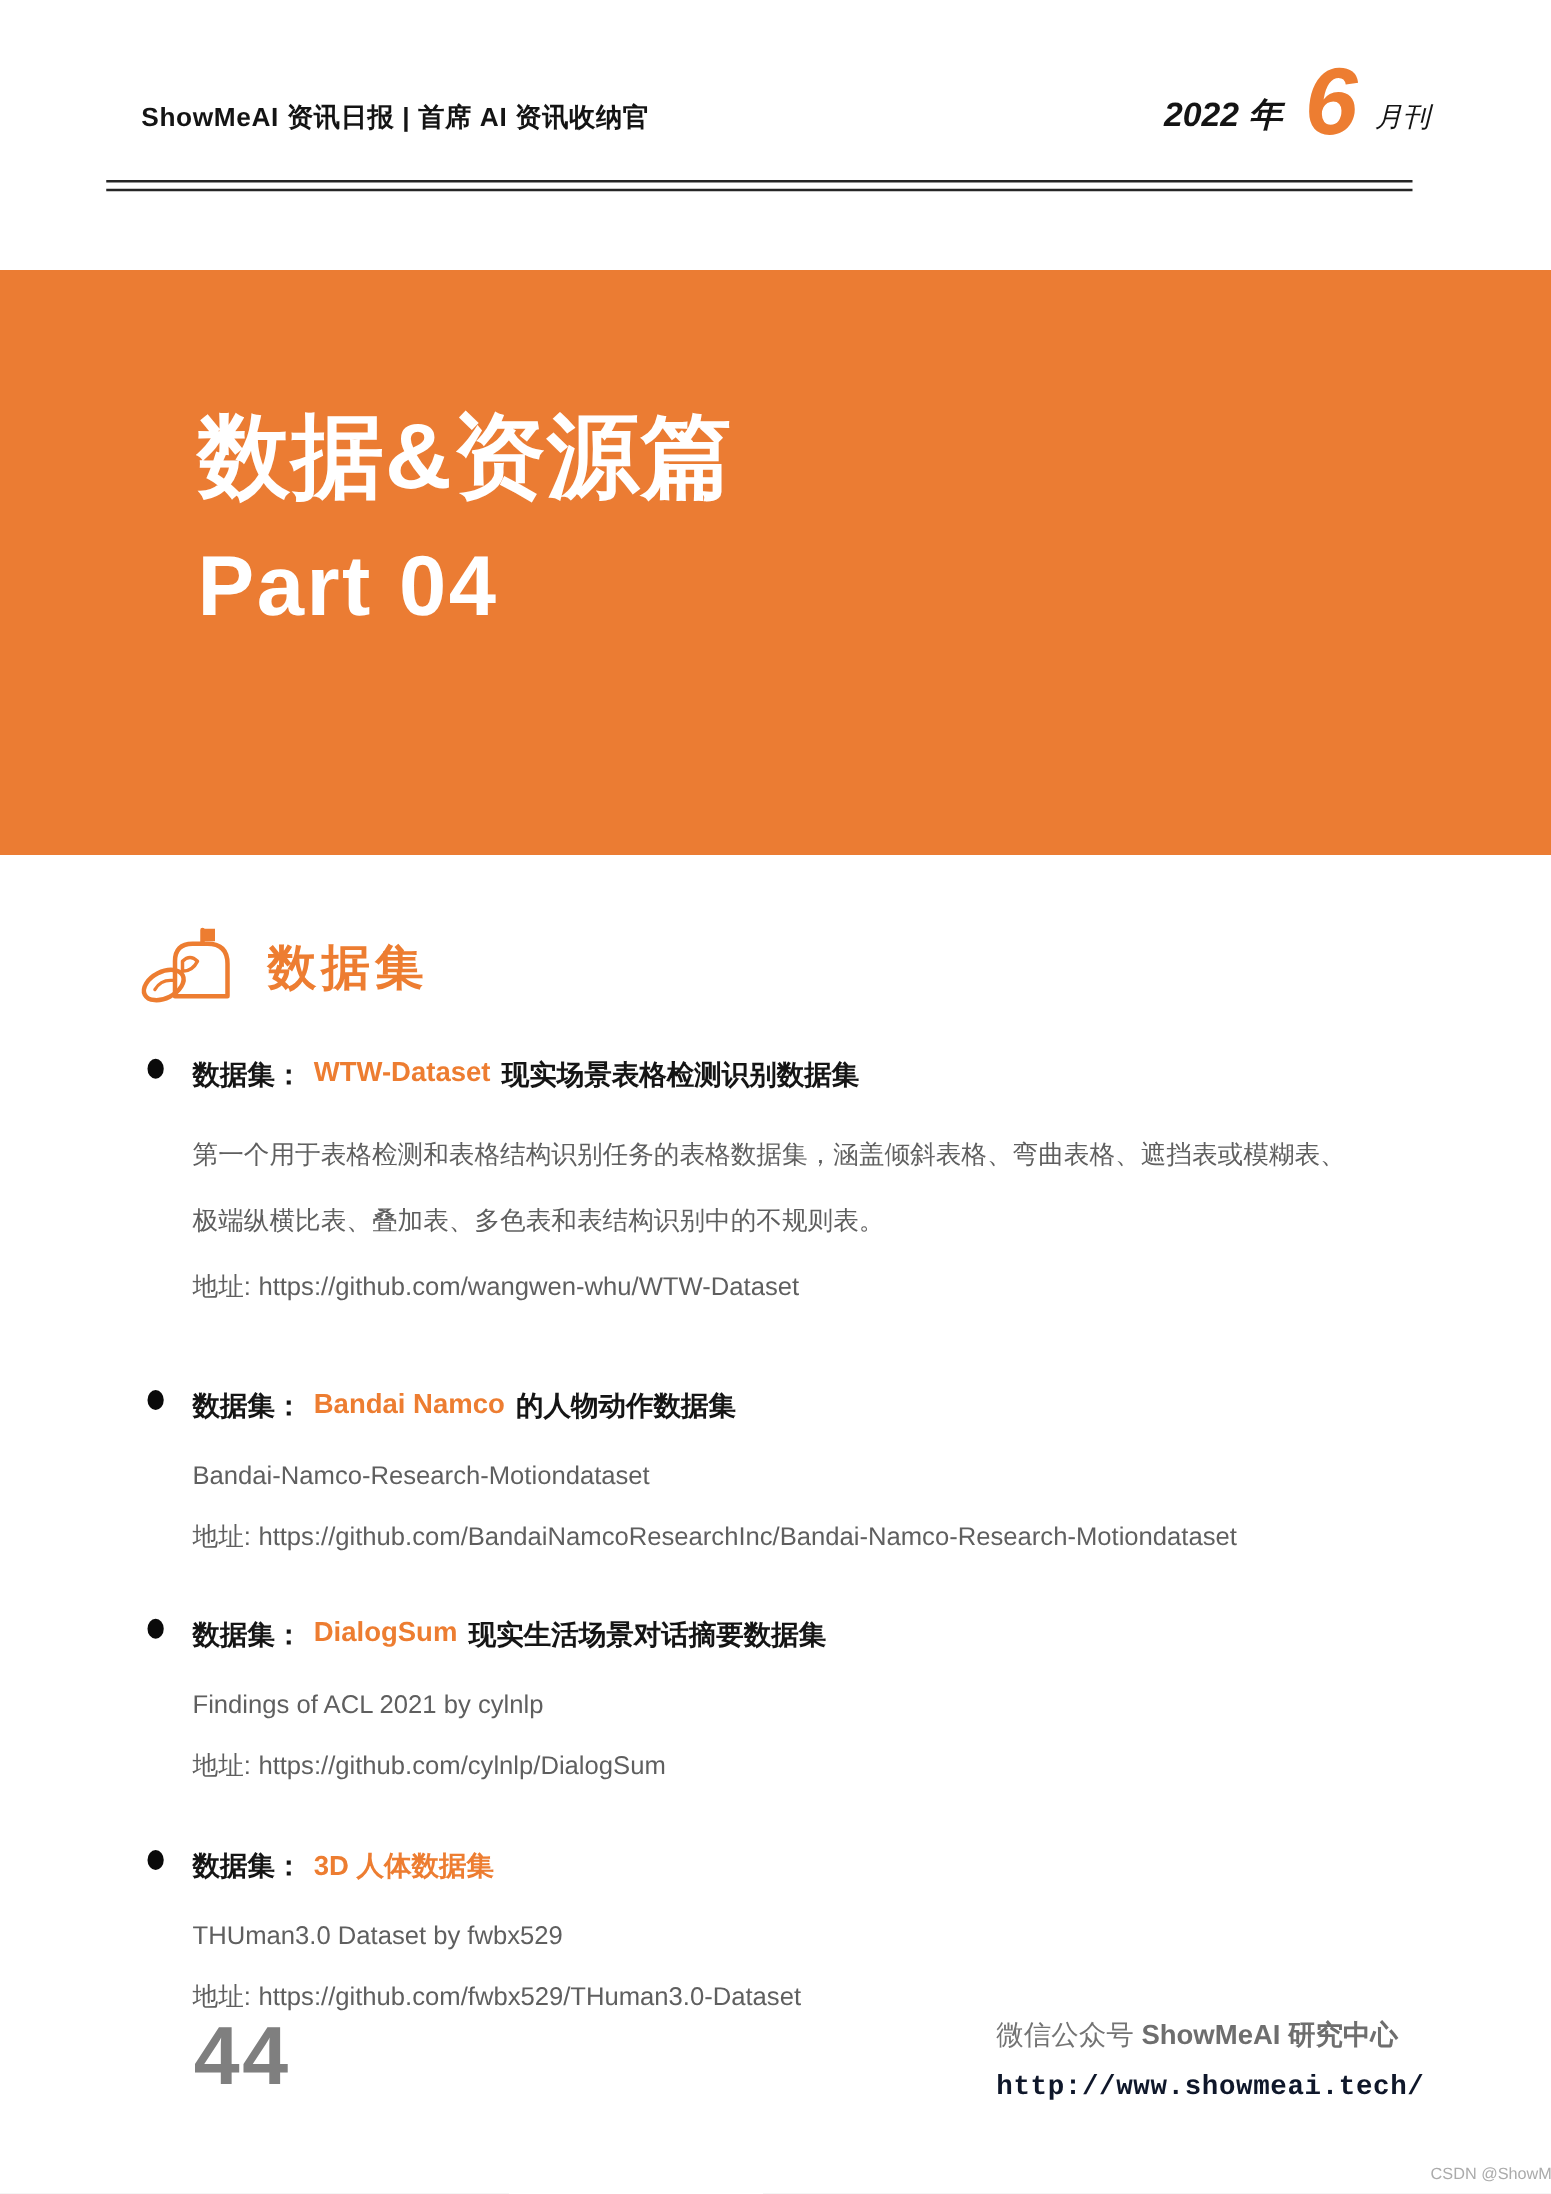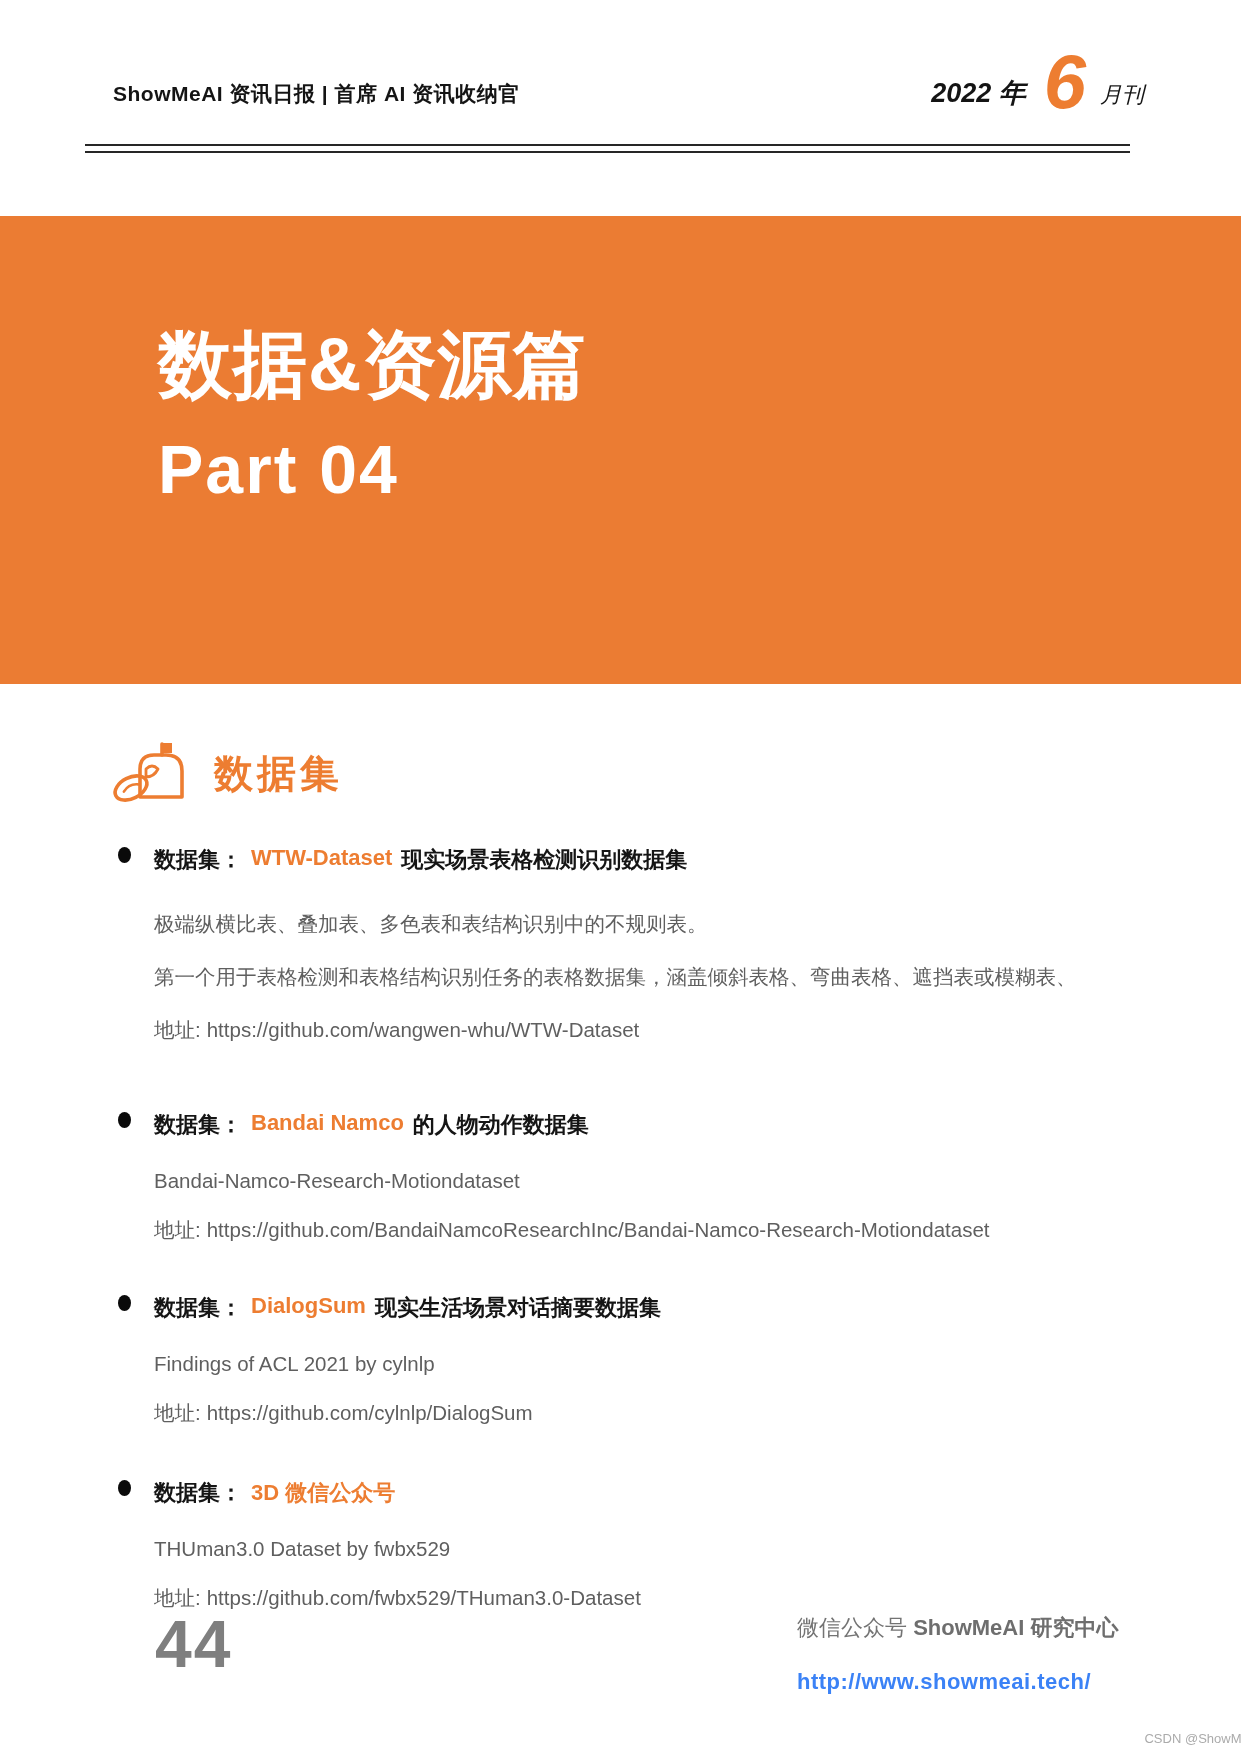--- a/index.html
+++ b/index.html
@@ -70,21 +70,21 @@
   
   .page-number{
     position:absolute;left:155px;top:1606px;
     font-size:66px;font-weight:bold;color:#7f7f7f;letter-spacing:2px;
   }
   .footer-right{
     position:absolute;left:797px;top:1613px;
     font-size:22px;color:#737373;line-height:30px;
   }
   .fr-bold{font-weight:bold;color:#6e6e6e;}
-  .footer-url{margin-top:24px;font-weight:bold;color:#3b82f6;letter-spacing:.5px;}
+  .footer-url{margin-top:12px;font-weight:bold;color:#0f172a;letter-spacing:.5px;font-family:Liberation Mono, monospace;}
   .watermark{
     position:absolute;right:4px;top:1731px;
     font-size:13px;color:#ababab;
   }
 </style>
 </head>
 <body>
 
 <div class="page">
 
@@ -118,22 +118,22 @@
   </div>
 
   <div class="item item--detail" style="top:845px;">
     <div class="item-title">
       <span class="bullet"></span>
       <span>数据集：</span>
       <span class="t-accent accent" style="color: rgb(237, 125, 49);">WTW-Dataset</span>
       <span>现实场景表格检测识别数据集</span>
     </div>
     <div class="item-body">
+      <div class="desc">第一个用于表格检测和表格结构识别任务的表格数据集，涵盖倾斜表格、弯曲表格、遮挡表或模糊表、</div>
       <div class="desc">极端纵横比表、叠加表、多色表和表结构识别中的不规则表。</div>
-      <div class="desc">第一个用于表格检测和表格结构识别任务的表格数据集，涵盖倾斜表格、弯曲表格、遮挡表或模糊表、</div>
       <div class="addr"><span>地址:</span><span class="url">https://github.com/wangwen-whu/WTW-Dataset</span></div>
     </div>
   </div>
 
   <div class="item item--simple" style="top:1110px;">
     <div class="item-title">
       <span class="bullet"></span>
       <span>数据集：</span>
       <span class="t-accent accent" style="color: rgb(237, 125, 49);">Bandai Namco</span>
       <span>的人物动作数据集</span>
@@ -154,21 +154,21 @@
     <div class="item-body">
       <div class="sub">Findings of ACL 2021 by cylnlp</div>
       <div class="addr"><span>地址:</span><span class="url">https://github.com/cylnlp/DialogSum</span></div>
     </div>
   </div>
 
   <div class="item item--simple" style="top:1478px;">
     <div class="item-title">
       <span class="bullet"></span>
       <span>数据集：</span>
-      <span class="t-accent accent" style="color: rgb(237, 125, 49);">3D 微信公众号</span>
+      <span class="t-accent accent" style="color: rgb(237, 125, 49);">3D 人体数据集</span>
       <span></span>
     </div>
     <div class="item-body">
       <div class="sub">THUman3.0 Dataset by fwbx529</div>
       <div class="addr"><span>地址:</span><span class="url">https://github.com/fwbx529/THuman3.0-Dataset</span></div>
     </div>
   </div>
 
   <div class="page-number">44</div>
   <div class="footer-right">

